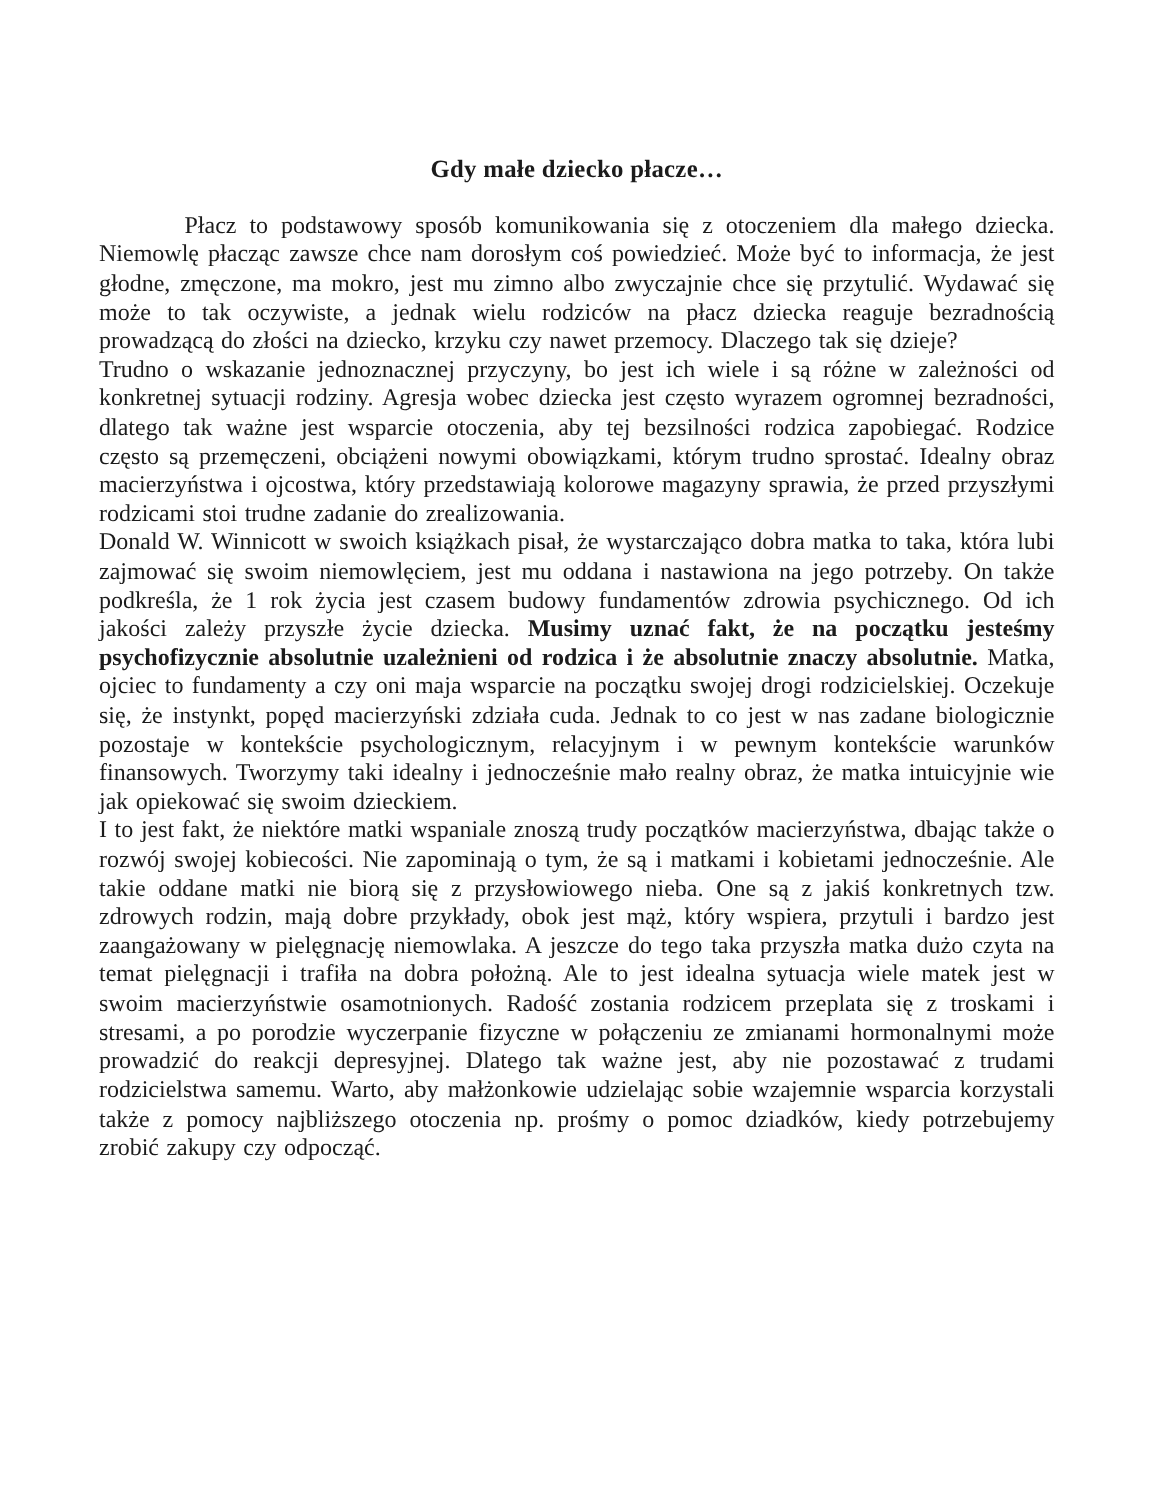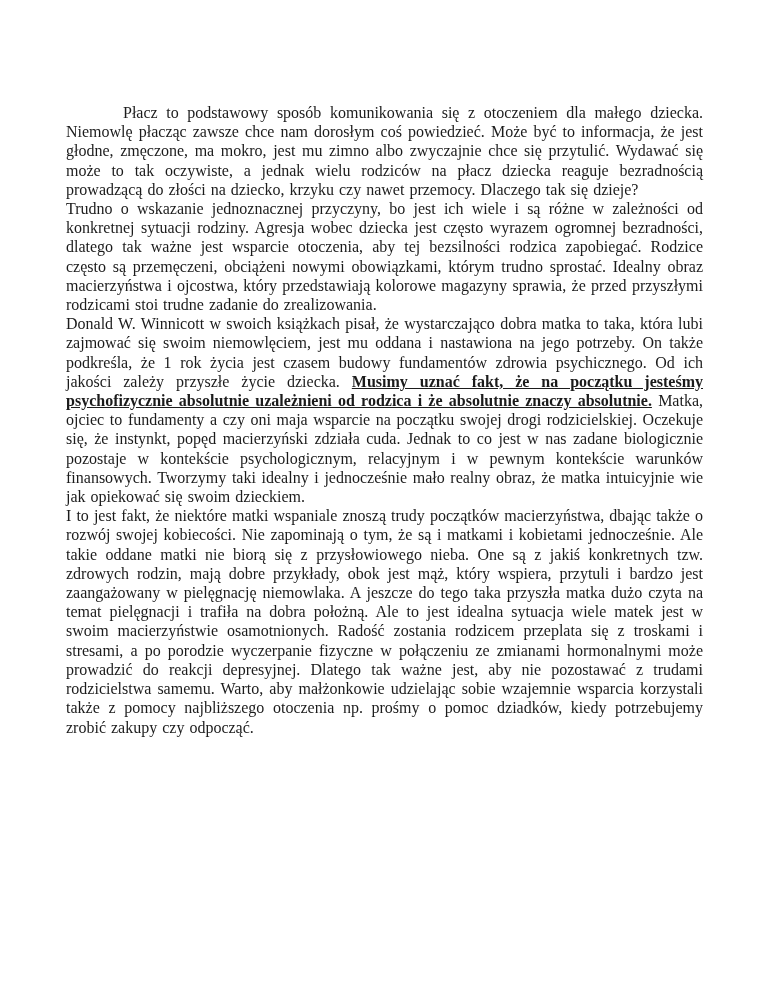--- a/index.html
+++ b/index.html
@@ -33,26 +33,26 @@
     text-align: justify;
     text-justify: inter-word;
     hyphens: none;
     word-spacing: 1px;
   }
   .doc-body p.indent {
     text-indent: 57px;
   }
   .doc-body .bold {
     font-weight: bold;
-    text-decoration: underline;
   }
 </style>
 </head>
 <body>
 
 <div class="page">
+  <h1 class="doc-title">Gdy małe dziecko płacze…</h1>
   <div class="doc-body" id="doc-body">
       <p class="indent"><span>Płacz to podstawowy sposób komunikowania się z otoczeniem dla małego dziecka. Niemowlę płacząc zawsze chce nam dorosłym coś powiedzieć. Może być to informacja, że jest głodne, zmęczone, ma mokro, jest mu zimno albo zwyczajnie chce się przytulić. Wydawać się może to tak oczywiste, a jednak wielu rodziców na płacz dziecka reaguje bezradnością prowadzącą do złości na dziecko, krzyku czy nawet przemocy. Dlaczego tak się dzieje?</span></p>
       <p class=""><span>Trudno o wskazanie jednoznacznej przyczyny, bo jest ich wiele i są różne w zależności od konkretnej sytuacji rodziny. Agresja wobec dziecka jest często wyrazem ogromnej bezradności, dlatego tak ważne jest wsparcie otoczenia, aby tej bezsilności rodzica zapobiegać. Rodzice często są przemęczeni, obciążeni nowymi obowiązkami, którym trudno sprostać. Idealny obraz macierzyństwa i ojcostwa, który przedstawiają kolorowe magazyny sprawia, że przed przyszłymi rodzicami stoi trudne zadanie do zrealizowania.</span></p>
       <p class=""><span>Donald W. Winnicott w swoich książkach pisał, że wystarczająco dobra matka to taka, która lubi zajmować się swoim niemowlęciem, jest mu oddana i nastawiona na jego potrzeby. On także podkreśla, że 1 rok życia jest czasem budowy fundamentów zdrowia psychicznego. Od ich jakości zależy przyszłe życie dziecka. </span><span class="bold">Musimy uznać fakt, że na początku jesteśmy psychofizycznie absolutnie uzależnieni od rodzica i że absolutnie znaczy absolutnie.</span><span> Matka, ojciec to fundamenty a czy oni maja wsparcie na początku swojej drogi rodzicielskiej. Oczekuje się, że instynkt, popęd macierzyński zdziała cuda. Jednak to co jest w nas zadane biologicznie pozostaje w kontekście psychologicznym, relacyjnym i w pewnym kontekście warunków finansowych. Tworzymy taki idealny i jednocześnie mało realny obraz, że matka intuicyjnie wie jak opiekować się swoim dzieckiem.</span></p>
       <p class=""><span>I to jest fakt, że niektóre matki wspaniale znoszą trudy początków macierzyństwa, dbając także o rozwój swojej kobiecości. Nie zapominają o tym, że są i matkami i kobietami jednocześnie. Ale takie oddane matki nie biorą się z przysłowiowego nieba. One są z jakiś konkretnych tzw. zdrowych rodzin, mają dobre przykłady, obok jest mąż, który wspiera, przytuli i bardzo jest zaangażowany w pielęgnację niemowlaka. A jeszcze do tego taka przyszła matka dużo czyta na temat pielęgnacji i trafiła na dobra położną. Ale to jest idealna sytuacja wiele matek jest w swoim macierzyństwie osamotnionych. Radość zostania rodzicem przeplata się z troskami i stresami, a po porodzie wyczerpanie fizyczne w połączeniu ze zmianami hormonalnymi może prowadzić do reakcji depresyjnej. Dlatego tak ważne jest, aby nie pozostawać z trudami rodzicielstwa samemu. Warto, aby małżonkowie udzielając sobie wzajemnie wsparcia korzystali także z pomocy najbliższego otoczenia np. prośmy o pomoc dziadków, kiedy potrzebujemy zrobić zakupy czy odpocząć.</span></p>
     </div>
 </div>
 
 </body></html>

